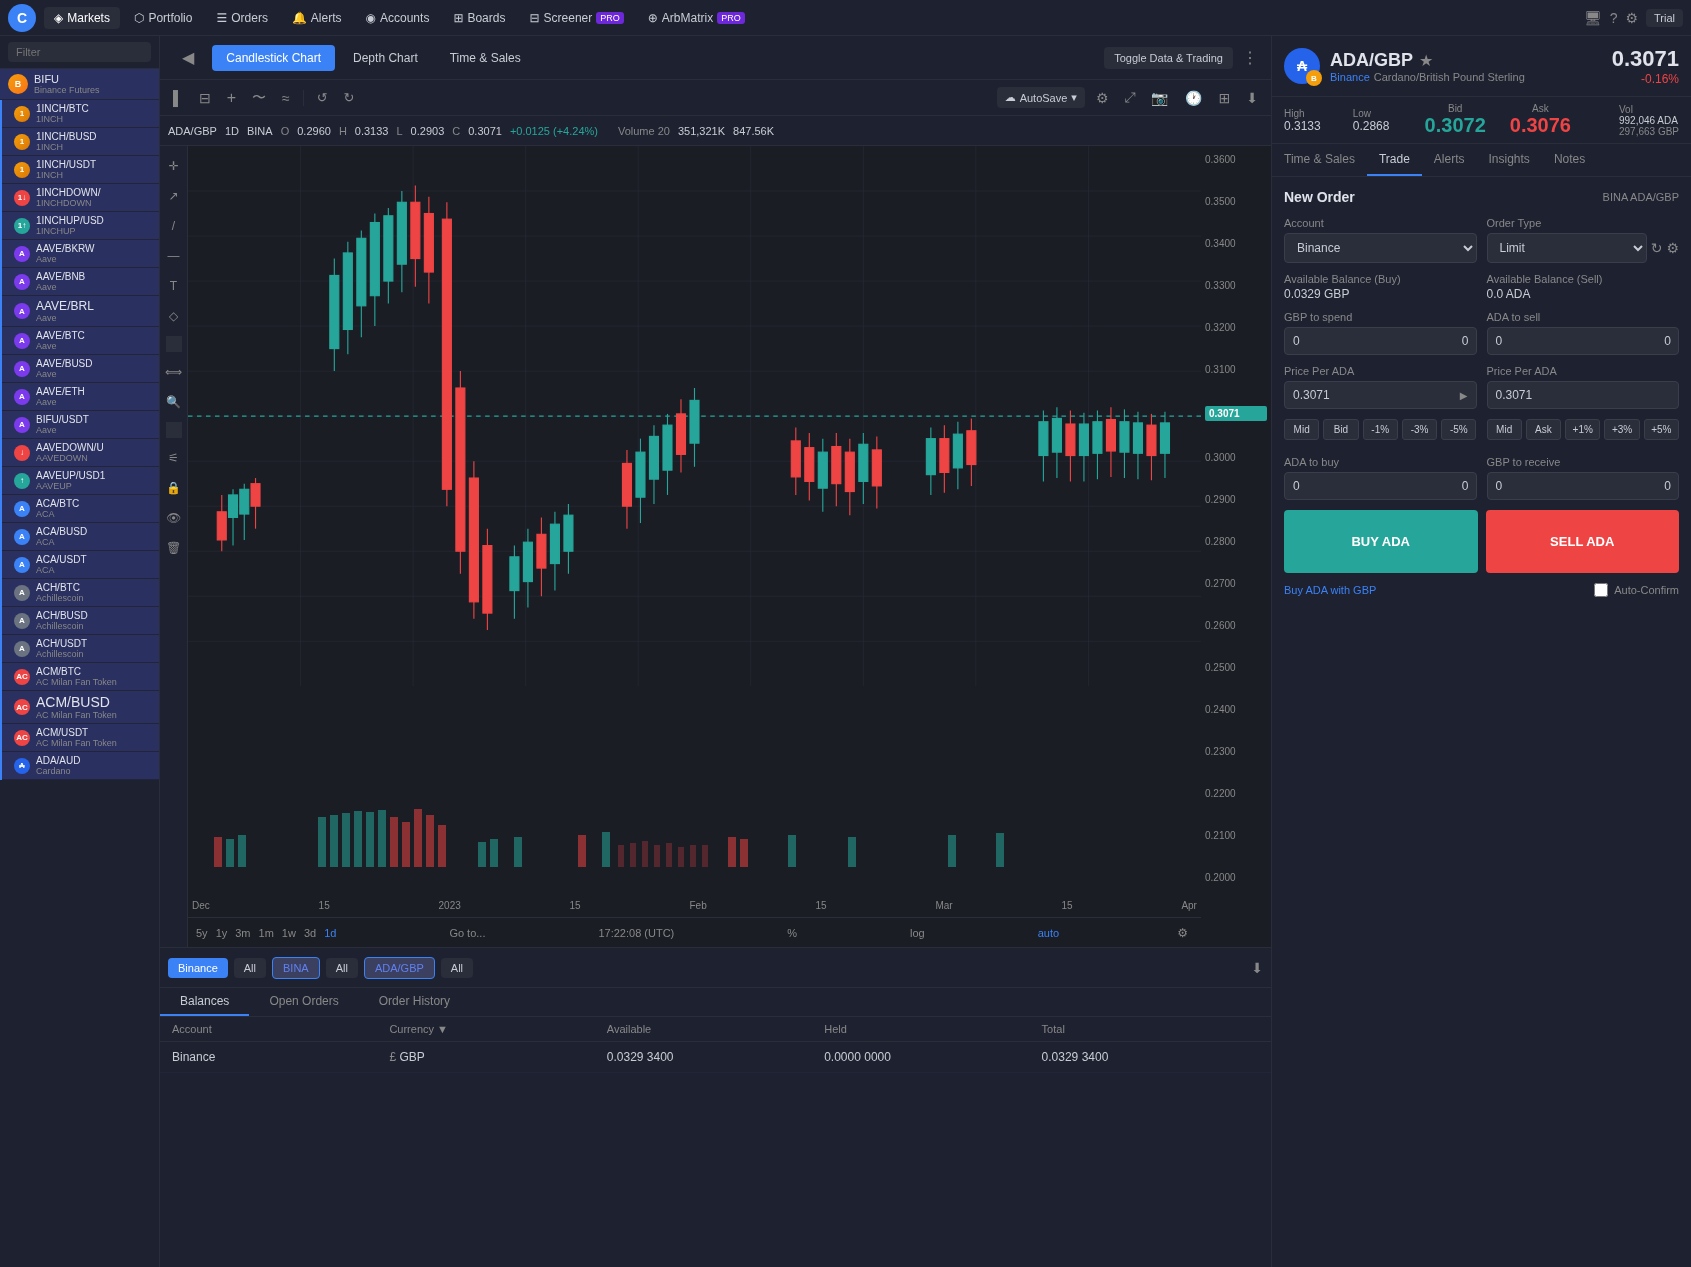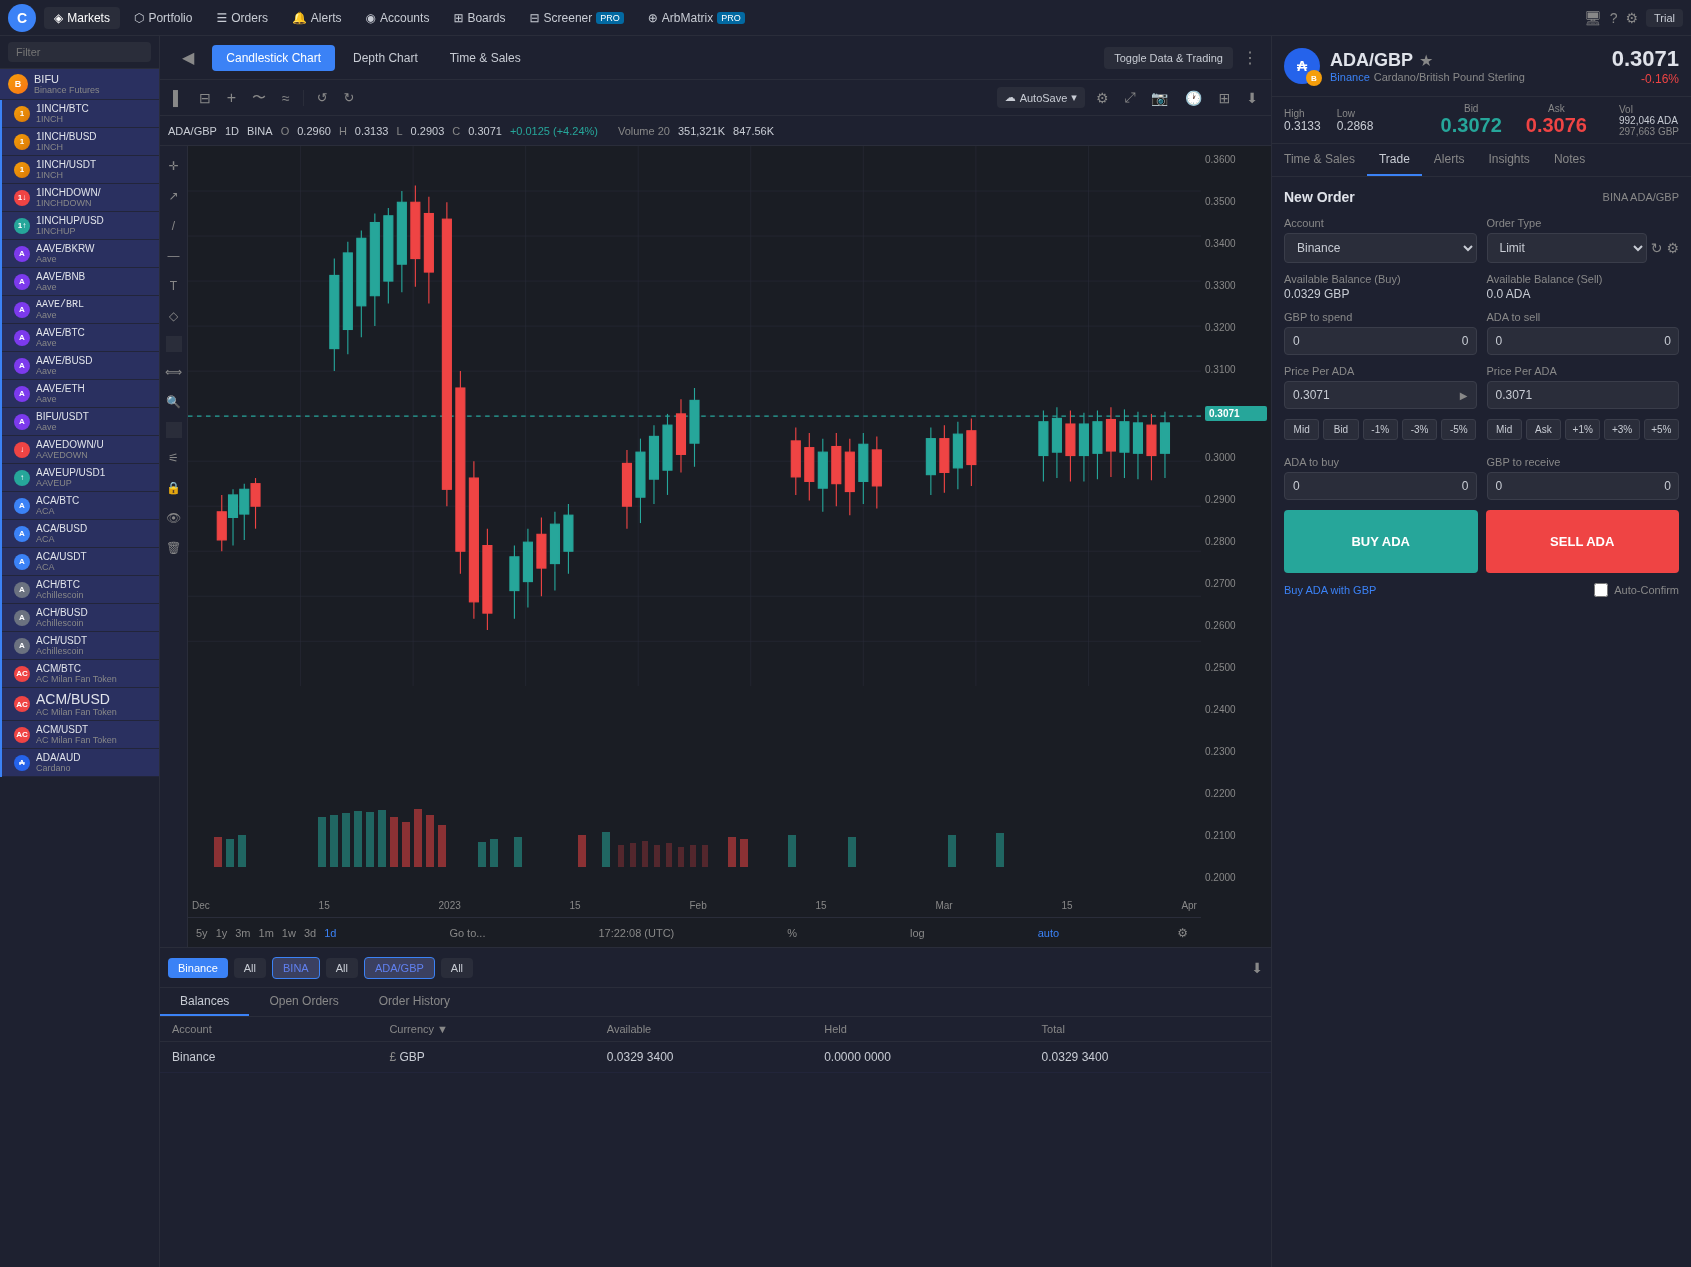--- a/index.html
+++ b/index.html
@@ -3,21 +3,21 @@
   <meta charset="utf-8">
   <style>
     * { box-sizing: border-box; margin: 0; padding: 0; font-family: -apple-system, BlinkMacSystemFont, 'Segoe UI', sans-serif; }
     body { background: #1a1d24; color: #c8ccd4; font-size: 12px; overflow: hidden; width: 1691px; height: 1267px; }
 
     
     .top-nav { display: flex; align-items: center; background: #1e2130; height: 36px; border-bottom: 1px solid #2a2d3a; padding: 0 8px; gap: 4px; }
     .nav-logo { width: 28px; height: 28px; background: #3b82f6; border-radius: 50%; display: flex; align-items: center; justify-content: center; color: white; font-weight: bold; font-size: 14px; margin-right: 4px; }
     .nav-item { display: flex; align-items: center; gap: 4px; padding: 4px 10px; border-radius: 4px; cursor: pointer; color: #c8ccd4; font-size: 12px; }
     .nav-item.active { color: #fff; background: #2a2d3a; }
-    .pro-badge { background: #0369a1; color: white; font-size: 9px; padding: 1px 4px; border-radius: 3px; }
+    .pro-badge { background: #6d28d9; color: white; font-size: 9px; padding: 1px 4px; border-radius: 3px; }
     .nav-right { margin-left: auto; display: flex; align-items: center; gap: 8px; }
     .trial-badge { background: #2a2d3a; padding: 3px 8px; border-radius: 4px; font-size: 11px; }
 
     
     .main-layout { display: flex; height: calc(1267px - 36px); }
 
     
     .left-sidebar { width: 160px; background: #1e2130; border-right: 1px solid #2a2d3a; display: flex; flex-direction: column; }
     .search-box { padding: 6px 8px; border-bottom: 1px solid #2a2d3a; }
     .search-input { width: 100%; background: #2a2d3a; border: none; color: #c8ccd4; padding: 4px 8px; border-radius: 4px; font-size: 11px; }
@@ -256,21 +256,21 @@
         <div class="market-item" style="padding:3px 8px 3px 12px;">
           <div class="market-avatar" style="background:#7c3aed;color:white;width:16px;height:16px;font-size:8px;">A</div>
           <div class="market-info">
               <div class="market-name" style="font-size:10px;">AAVE/BNB</div>
               <div class="market-sub">Aave</div>
             </div>
         </div>
         <div class="market-item" style="padding:3px 8px 3px 12px;">
           <div class="market-avatar" style="background:#7c3aed;color:white;width:16px;height:16px;font-size:8px;">A</div>
           <div class="market-info">
-              <div class="market-name" style="font-size:10px;font-family:Liberation Mono, monospace;">AAVE/BRL</div>
+              <div class="market-name" style="font-size:12px;">AAVE/BRL</div>
               <div class="market-sub">Aave</div>
             </div>
         </div>
         <div class="market-item" style="padding:3px 8px 3px 12px;">
           <div class="market-avatar" style="background:#7c3aed;color:white;width:16px;height:16px;font-size:8px;">A</div>
           <div class="market-info">
               <div class="market-name" style="font-size:10px;">AAVE/BTC</div>
               <div class="market-sub">Aave</div>
             </div>
         </div>
@@ -728,21 +728,21 @@
           <span class="exchange-name">Binance</span>
           <span class="asset-fullname">Cardano/British Pound Sterling</span>
         </div>
       </div>
       <div class="asset-price">
         <div class="asset-price-val">0.3071</div>
         <div class="asset-change">-0.16%</div>
       </div>
     </div>
 
-    <div style="display:flex;align-items:center;padding:6px 12px;border-bottom:1px solid #2a2d3a;gap:16px;">
+    <div style="display:flex;align-items:center;padding:6px 12px;border-bottom:1px solid #2a2d3a;gap:32px;">
       <div>
         <div style="font-size:10px;color:#888;">High</div>
         <div style="font-size:12px;">0.3133</div>
       </div>
       <div>
         <div style="font-size:10px;color:#888;">Low</div>
         <div style="font-size:12px;">0.2868</div>
       </div>
       <div style="margin-left:auto;display:flex;flex-direction:column;align-items:center;gap:4px;">
         <div style="display:flex;gap:24px;align-items:center;">

